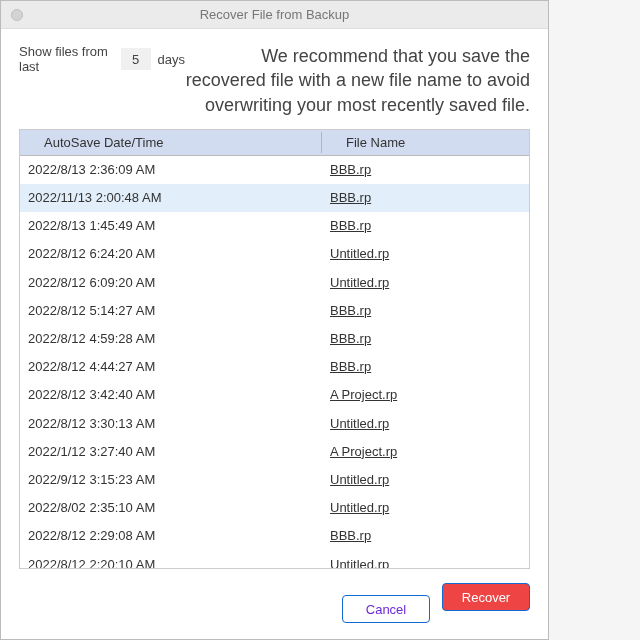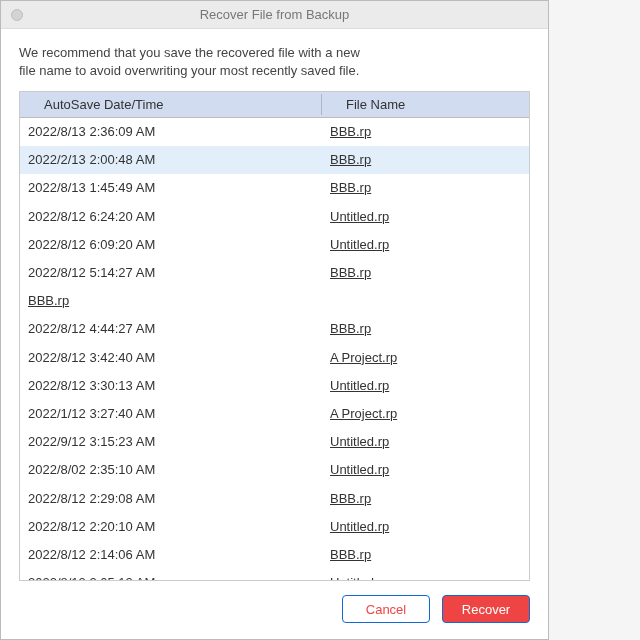--- a/index.html
+++ b/index.html
@@ -65,23 +65,24 @@
       height: 22px;
       text-align: center;
       border: none;
       background: #f0f0f0;
       font-size: 13px;
       color: #444;
       margin: 0 3px;
     }
     .recommend-text {
       max-width: 345px;
+      text-align: right;
       color: #444;
       line-height: 1.35;
-      font-size: 13px;
+      font-size: 18px;
     }
     .table-container {
       margin: 0 18px;
       border: 1px solid #ccc;
       flex: 1;
       overflow: hidden;
       display: flex;
       flex-direction: column;
     }
     .table-header {
@@ -148,72 +149,79 @@
       border-radius: 4px;
       font-size: 13px;
       cursor: pointer;
       border: 1px solid #1069d4;
       display: flex;
       align-items: center;
       justify-content: center;
     }
     .btn-cancel {
       background: #fff;
-      color: #ef4444;
+      color: #6d28d9;
+      margin-top: 12px;
     }
     .btn-recover {
       background: #ef4444;
       color: #fff;
       border-color: #1069d4;
     }
   </style>
 </head>
 <body>
 
 <div class="window">
   <div class="titlebar">
     <div class="traffic-light"></div>
     <div class="title-text">Recover File from Backup</div>
   </div>
 
   <div class="controls-row">
+    <div class="show-files">
+      <span>Show files from last</span>
+      <input class="days-input" type="text" value="5" style="">
+      <span>days</span>
+    </div>
     <div class="recommend-text">We recommend that you save the recovered file with a new file name to avoid overwriting your most recently saved file.</div>
   </div>
 
   <div class="table-container">
     <div class="table-header">
       <div class="col-header col-date">AutoSave Date/Time</div>
       <div class="col-header col-name">File Name</div>
     </div>
     <div class="table-body" id="table-body">
         <div class="table-row">
           <div class="cell-date">2022/8/13 2:36:09 AM</div>
           <div class="cell-name">BBB.rp</div>
         </div>
         <div class="table-row selected">
-          <div class="cell-date">2022/2/13 2:00:48 AM</div>
+          <div class="cell-date">2022/11/13 2:00:48 AM</div>
           <div class="cell-name">BBB.rp</div>
         </div>
         <div class="table-row">
           <div class="cell-date">2022/8/13 1:45:49 AM</div>
           <div class="cell-name">BBB.rp</div>
         </div>
         <div class="table-row">
           <div class="cell-date">2022/8/12 6:24:20 AM</div>
           <div class="cell-name">Untitled.rp</div>
         </div>
         <div class="table-row">
           <div class="cell-date">2022/8/12 6:09:20 AM</div>
           <div class="cell-name">Untitled.rp</div>
         </div>
         <div class="table-row">
           <div class="cell-date">2022/8/12 5:14:27 AM</div>
           <div class="cell-name">BBB.rp</div>
         </div>
         <div class="table-row">
+          <div class="cell-date">2022/8/12 4:59:28 AM</div>
           <div class="cell-name">BBB.rp</div>
         </div>
         <div class="table-row">
           <div class="cell-date">2022/8/12 4:44:27 AM</div>
           <div class="cell-name">BBB.rp</div>
         </div>
         <div class="table-row">
           <div class="cell-date">2022/8/12 3:42:40 AM</div>
           <div class="cell-name">A Project.rp</div>
         </div>

